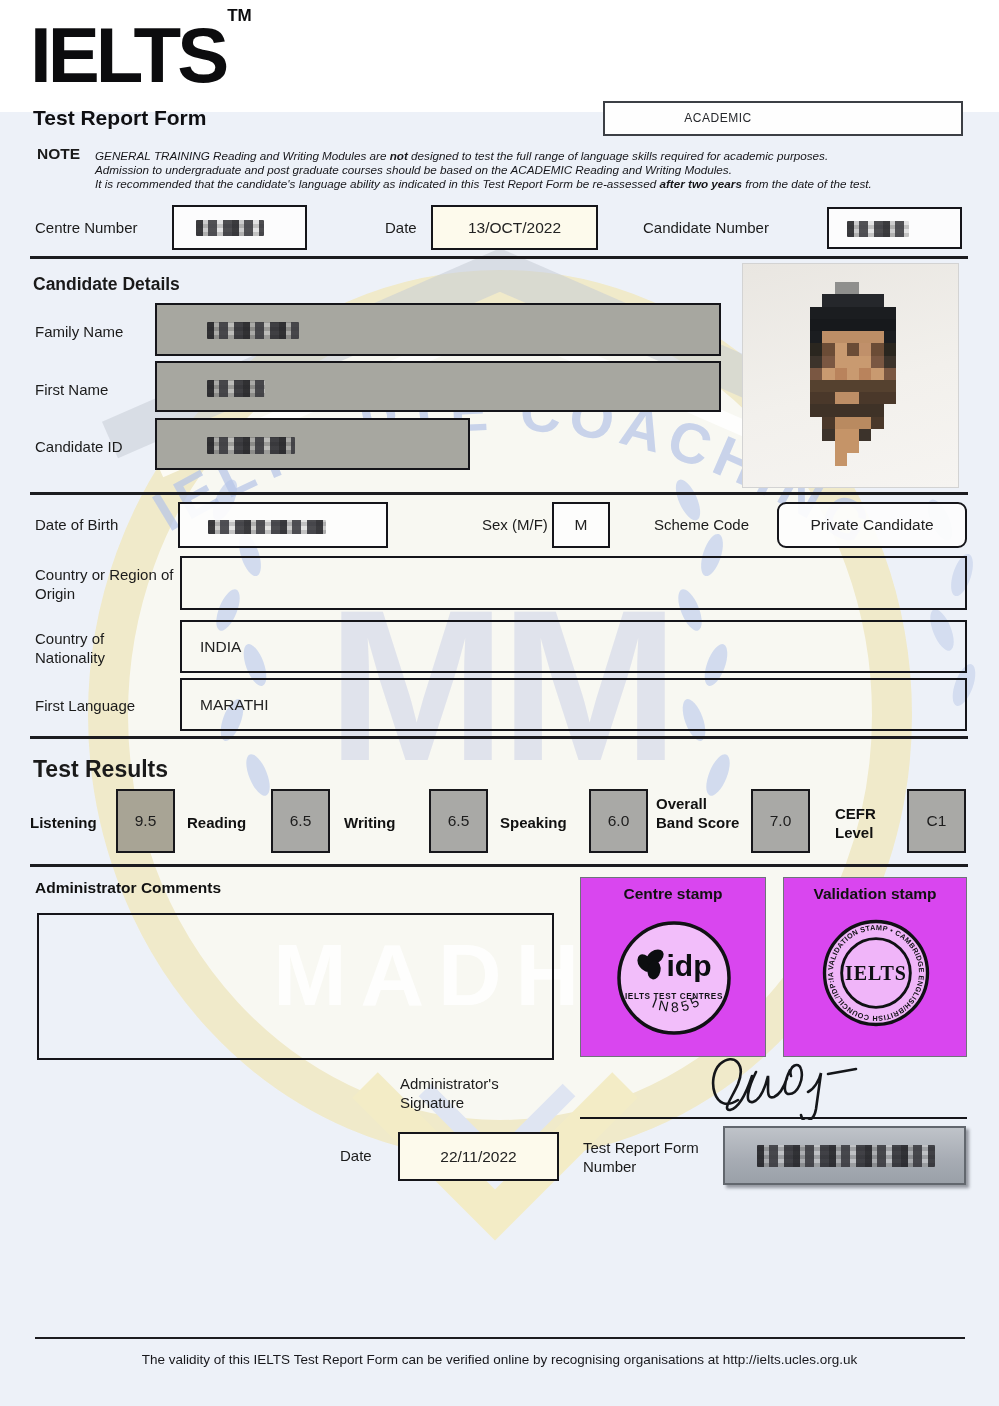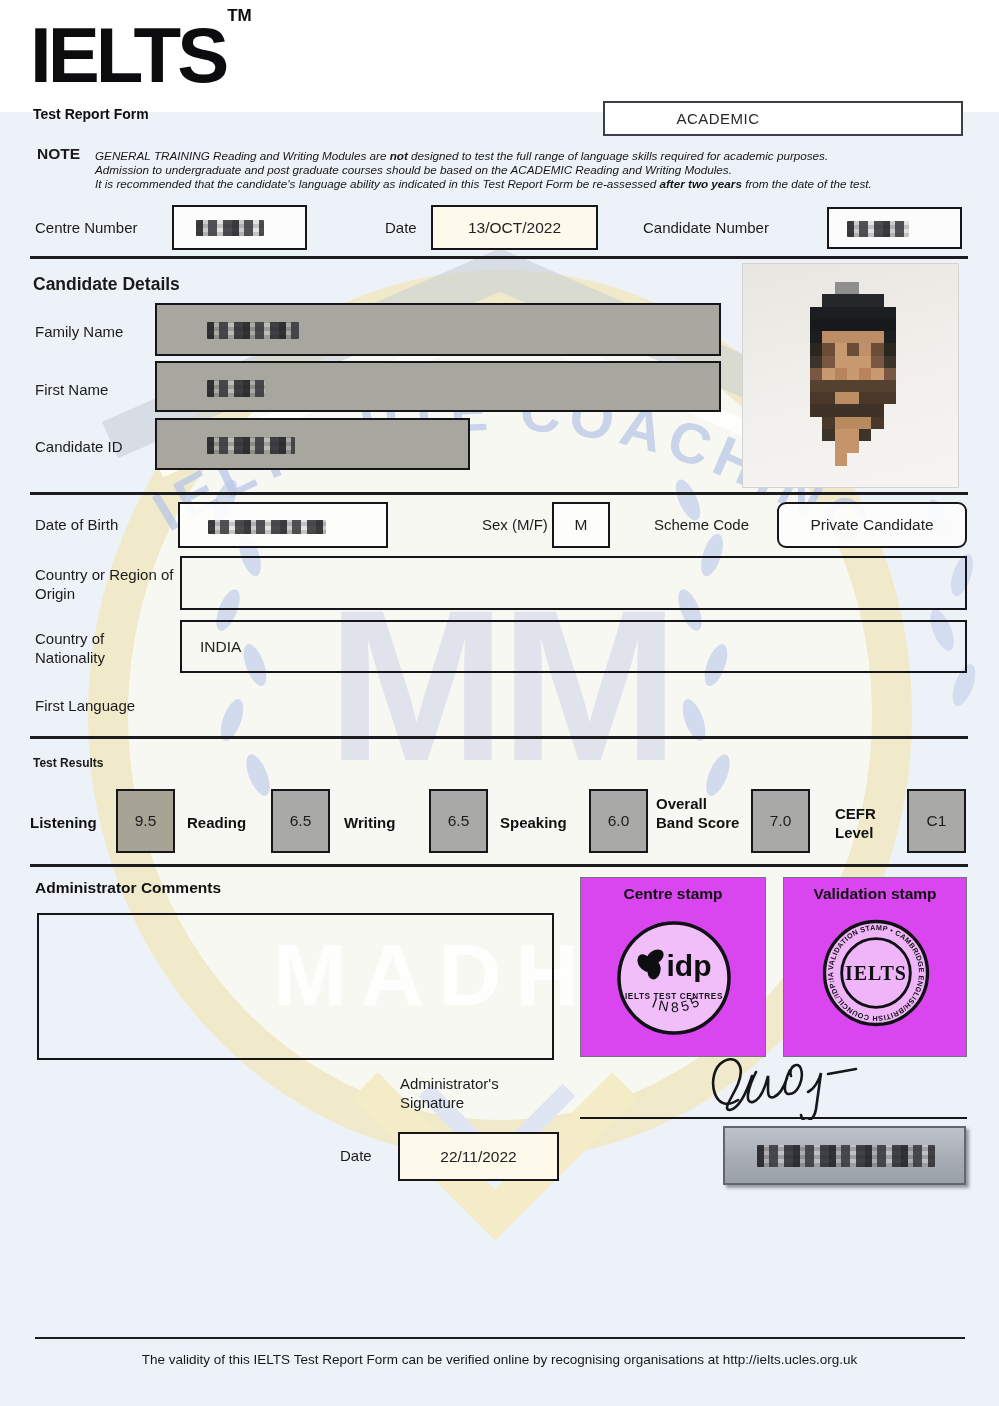--- a/index.html
+++ b/index.html
@@ -96,22 +96,22 @@
 
     <text x="505" y="1005" text-anchor="middle" font-family="Liberation Sans, sans-serif" font-size="88" font-weight="bold" fill="#ffffff" opacity="0.9" letter-spacing="14">MADHAV</text>
 
     <path d="M365,1085 L495,1215 L625,1085" fill="none" stroke="#f3ecc6" stroke-width="36"></path>
     <path d="M425,1090 L497,1162 L569,1090" fill="none" stroke="#dfe5f2" stroke-width="18"></path>
   </svg>
 
   <div class="abs" style="left:30px; top:16px;" id="ielts-logo">
     <span>IELTS</span><sup>TM</sup>
   </div>
-  <div class="abs" style="left:33px; top:106px; font-size:14px; font-weight:bold; color:#0f0f12;">Test Report Form</div>
-  <div class="abs" style="left:603px; top:101px; width:360px; height:35px; border:2px solid #3c3f45; background:#fefefe; line-height:31px; text-align:center; padding-right:130px; font-size:15px; letter-spacing:0.5px; color:#26282c;">ACADEMIC</div>
+  <div class="abs" style="left:33px; top:106px; font-size:21px; font-weight:bold; color:#0f0f12;">Test Report Form</div>
+  <div class="abs" style="left:603px; top:101px; width:360px; height:35px; border:2px solid #3c3f45; background:#fefefe; line-height:31px; text-align:center; padding-right:130px; font-size:12px; letter-spacing:0.5px; color:#26282c;">ACADEMIC</div>
 
   <div class="abs" style="left:37px; top:145px; font-size:15.5px; font-weight:bold;">NOTE</div>
   <div class="abs" style="left:95px; top:149px; width:800px;">
     <div class="note-line"><span>GENERAL TRAINING Reading and Writing Modules are </span><b>not</b><span> designed to test the full range of language skills required for academic purposes.</span></div>
     <div class="note-line">Admission to undergraduate and post graduate courses should be based on the ACADEMIC Reading and Writing Modules.</div>
     <div class="note-line"><span>It is recommended that the candidate's language ability as indicated in this Test Report Form be re-assessed </span><b>after two years</b><span> from the date of the test.</span></div>
   </div>
 
   <div class="abs lbl" style="left:35px; top:219px;">Centre Number</div>
   <div class="field white" style="left:172px; top:205px; width:135px; height:45px;">
@@ -210,24 +210,27 @@
   <div class="field" style="left:180px; top:556px; width:787px; height:54px;">
     <div class="val"></div>
   </div>
 
   <div class="abs lbl" style="left:35px; top:629px; width:115px; line-height:19px;">Country of Nationality</div>
   <div class="field" style="left:180px; top:620px; width:787px; height:53px;">
     <div class="val">INDIA</div>
   </div>
 
   <div class="abs lbl" style="left:35px; top:697px;">First Language</div>
+  <div class="field" style="left:180px; top:678px; width:787px; height:53px;">
+    <div class="val">MARATHI</div>
+  </div>
 
   <div class="hr" style="left:30px; top:736px; width:938px;"></div>
 
-  <div class="abs" style="left:33px; top:756px; font-size:12px; font-weight:bold;">Test Results</div>
+  <div class="abs" style="left:33px; top:756px; font-size:23px; font-weight:bold;">Test Results</div>
 
   <div class="score-label" style="left:30px; top:813px;">Listening</div>
   <div class="score-box" style="left:116px; top:789px; background:#a8a495;">9.5</div>
 
   <div class="score-label" style="left:187px; top:813px;">Reading</div>
   <div class="score-box" style="left:271px; top:789px;">6.5</div>
 
   <div class="score-label" style="left:344px; top:813px;">Writing</div>
   <div class="score-box" style="left:429px; top:789px;">6.5</div>
 
@@ -284,19 +287,20 @@
   <svg class="abs" style="left:700px; top:1050px;" width="185" height="70" viewBox="0 0 185 70">
     <path d="M38,50 C14,66 6,28 20,14 C34,2 46,14 38,34 C32,48 22,60 30,60 C40,58 48,38 52,26 M56,22 c-8,16 -12,32 -3,30 c9,-3 13,-18 15,-26 c1,10 -3,24 6,21 c7,-3 11,-13 13,-19 M90,20 c-5,10 -8,24 -1,24 c9,0 15,-15 12,-25 c-2,-8 -13,-3 -10,7 M108,42 c6,-3 11,-11 13,-19 l-5,36 c-2,12 -13,17 -15,6" fill="none" stroke="#14161a" stroke-width="2.6" stroke-linecap="round"></path>
     <path d="M128,24 l28,-5" fill="none" stroke="#14161a" stroke-width="2.6" stroke-linecap="round"></path>
   </svg>
   <div class="abs" style="left:580px; top:1117px; width:387px; height:2px; background:#15151a;"></div>
 
   <div class="abs lbl" style="left:340px; top:1147px;">Date</div>
   <div class="field cream" style="left:398px; top:1132px; width:161px; height:49px;">
     <div class="val-c">22/11/2022</div>
   </div>
+  <div class="abs lbl" style="left:583px; top:1138px; width:148px; line-height:19px;">Test Report Form Number</div>
   <div class="abs" style="left:723px; top:1126px; width:243px; height:59px; background:linear-gradient(180deg,#bfc3c9 0%, #a6abb3 60%, #9aa0a8 100%); border:2px solid #62676e; box-shadow:3px 3px 3px rgba(40,45,55,0.45);">
     <div class="pixel-redact" style="left:32px; top:17px; width:178px; height:22px;"></div>
   </div>
 
   <div class="abs" style="left:35px; top:1337px; width:930px; height:2px; background:#1c1c20;"></div>
   <div class="abs" style="left:0; top:1352px; width:999px; text-align:center; font-size:13.5px; color:#17171b;">The validity of this IELTS Test Report Form can be verified online by recognising organisations at http://ielts.ucles.org.uk</div>
 </div>
 
 </body></html>

